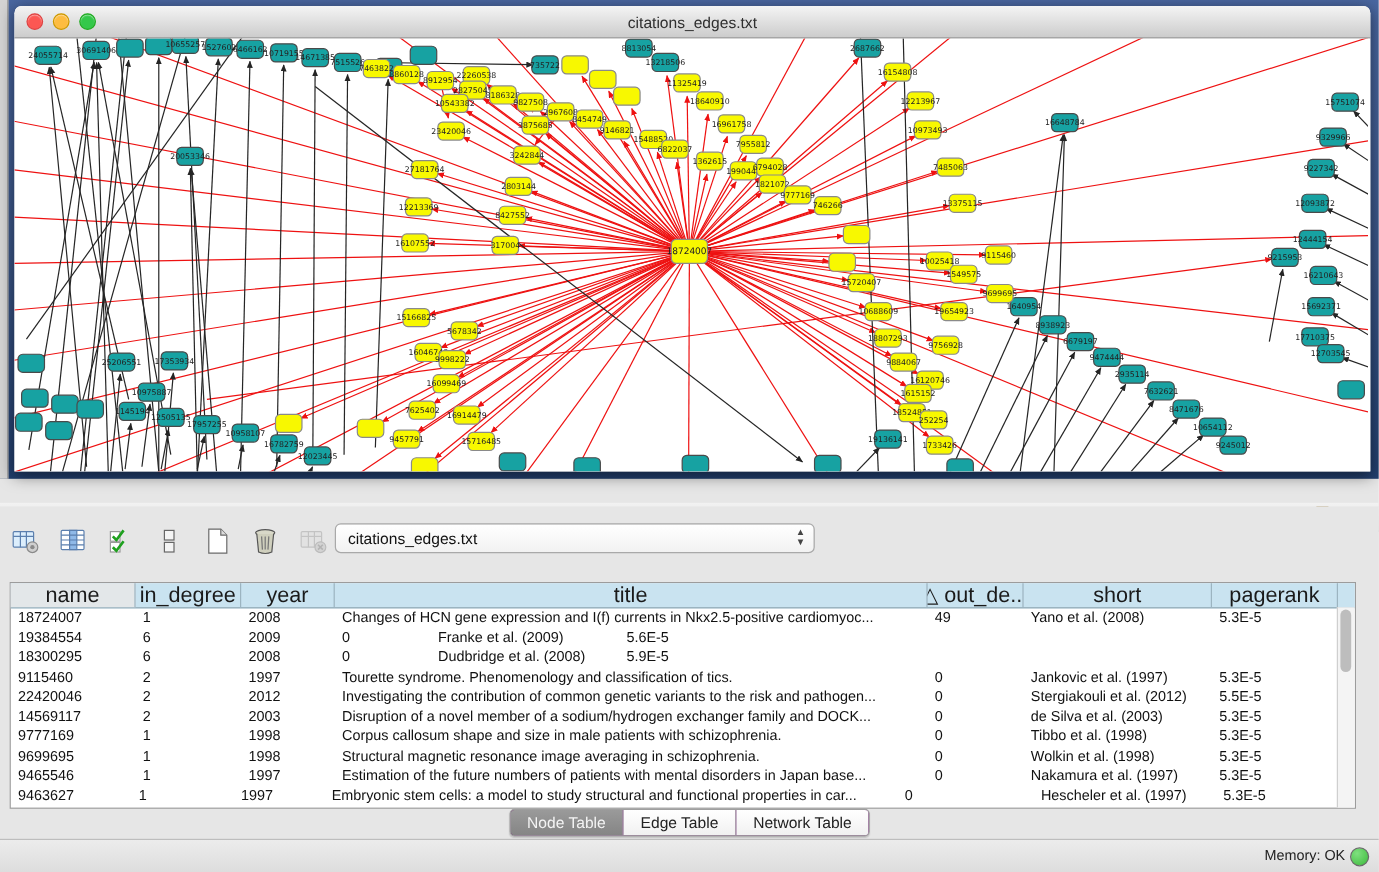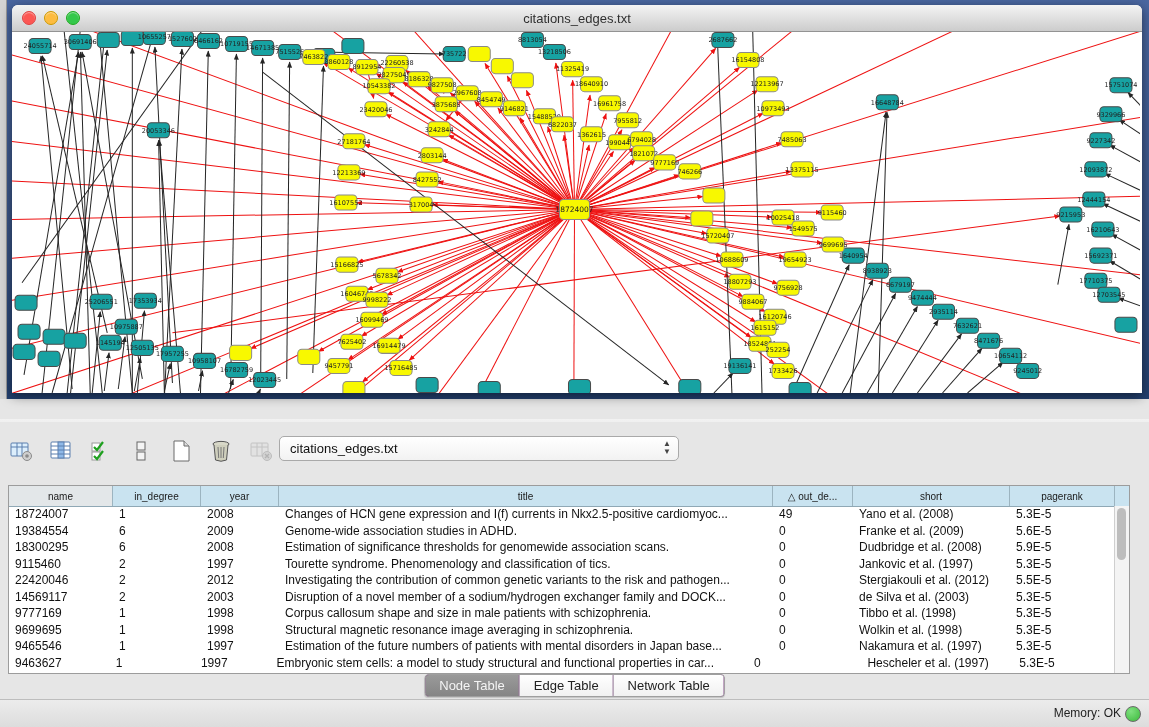--- a/index.html
+++ b/index.html
@@ -46,21 +46,21 @@
   .combo{position:absolute;left:279px;top:14px;width:398px;height:23px;background:linear-gradient(#ffffff,#f2f2f2);
          border:1px solid #a9a9a9;border-radius:5px;display:flex;align-items:center;font-size:13px;color:#111;}
   .combo .val{margin-left:10px;}
   .combo .updown{position:absolute;right:7px;top:3px;font-size:8px;color:#444;line-height:8px;text-align:center;}
 
   
   .table-wrap{position:absolute;left:8px;top:63px;width:1120px;height:187px;background:#fff;
               border:1px solid #9c9c9c;font-size:12px;color:#111;}
   .thead{display:flex;height:20px;background:#c9e3f0;border-bottom:1px solid #8fa8b5;}
   .th{display:flex;align-items:center;justify-content:center;border-right:1px solid #9cb4c0;
-      box-sizing:border-box;height:20px;font-size:10px;color:#1a1a1a;white-space:nowrap;overflow:hidden;}
+      box-sizing:border-box;height:20px;font-size:18px;color:#1a1a1a;white-space:nowrap;overflow:hidden;}
   .th.first{background:#e3e7e9;}
   .tbody{position:absolute;left:0;top:20px;right:14px;bottom:0;overflow:hidden;}
   .tr{display:flex;height:16.5px;align-items:center;}
   .td{box-sizing:border-box;padding-left:6px;white-space:nowrap;overflow:hidden;font-size:12px;color:#111;}
   .vscroll{position:absolute;right:0;top:20px;bottom:0;width:14px;background:#f4f4f4;border-left:1px solid #cfcfcf;}
   .vthumb{position:absolute;left:2px;top:2px;width:9px;height:52px;border-radius:5px;background:#bdbdbd;}
 
   
   .tabs{position:absolute;left:50%;transform:translateX(-50%);top:252px;display:flex;height:21px;
         border:1px solid #9f9f9f;border-radius:4px;overflow:hidden;background:#701a75;
@@ -859,30 +859,28 @@
           <div class="td" style="width: 78px;">2008</div>
           <div class="td" style="width: 494px;">Changes of HCN gene expression and I(f) currents in Nkx2.5-positive cardiomyoc...</div>
           <div class="td" style="width: 80px;">49</div>
           <div class="td" style="width: 157px;">Yano et al. (2008)</div>
           <div class="td" style="width: 105px;">5.3E-5</div>
         </div>
         <div class="tr">
           <div class="td" style="width: 104px;">19384554</div>
           <div class="td" style="width: 88px;">6</div>
           <div class="td" style="width: 78px;">2009</div>
-          <div class="td" style="width: 494px;">Genome-wide association studies in ADHD.</div>
           <div class="td" style="width: 80px;">0</div>
           <div class="td" style="width: 157px;">Franke et al. (2009)</div>
           <div class="td" style="width: 105px;">5.6E-5</div>
         </div>
         <div class="tr">
           <div class="td" style="width: 104px;">18300295</div>
           <div class="td" style="width: 88px;">6</div>
           <div class="td" style="width: 78px;">2008</div>
-          <div class="td" style="width: 494px;">Estimation of significance thresholds for genomewide association scans.</div>
           <div class="td" style="width: 80px;">0</div>
           <div class="td" style="width: 157px;">Dudbridge et al. (2008)</div>
           <div class="td" style="width: 105px;">5.9E-5</div>
         </div>
         <div class="tr">
           <div class="td" style="width: 104px;">9115460</div>
           <div class="td" style="width: 88px;">2</div>
           <div class="td" style="width: 78px;">1997</div>
           <div class="td" style="width: 494px;">Tourette syndrome. Phenomenology and classification of tics.</div>
           <div class="td" style="width: 80px;">0</div>

